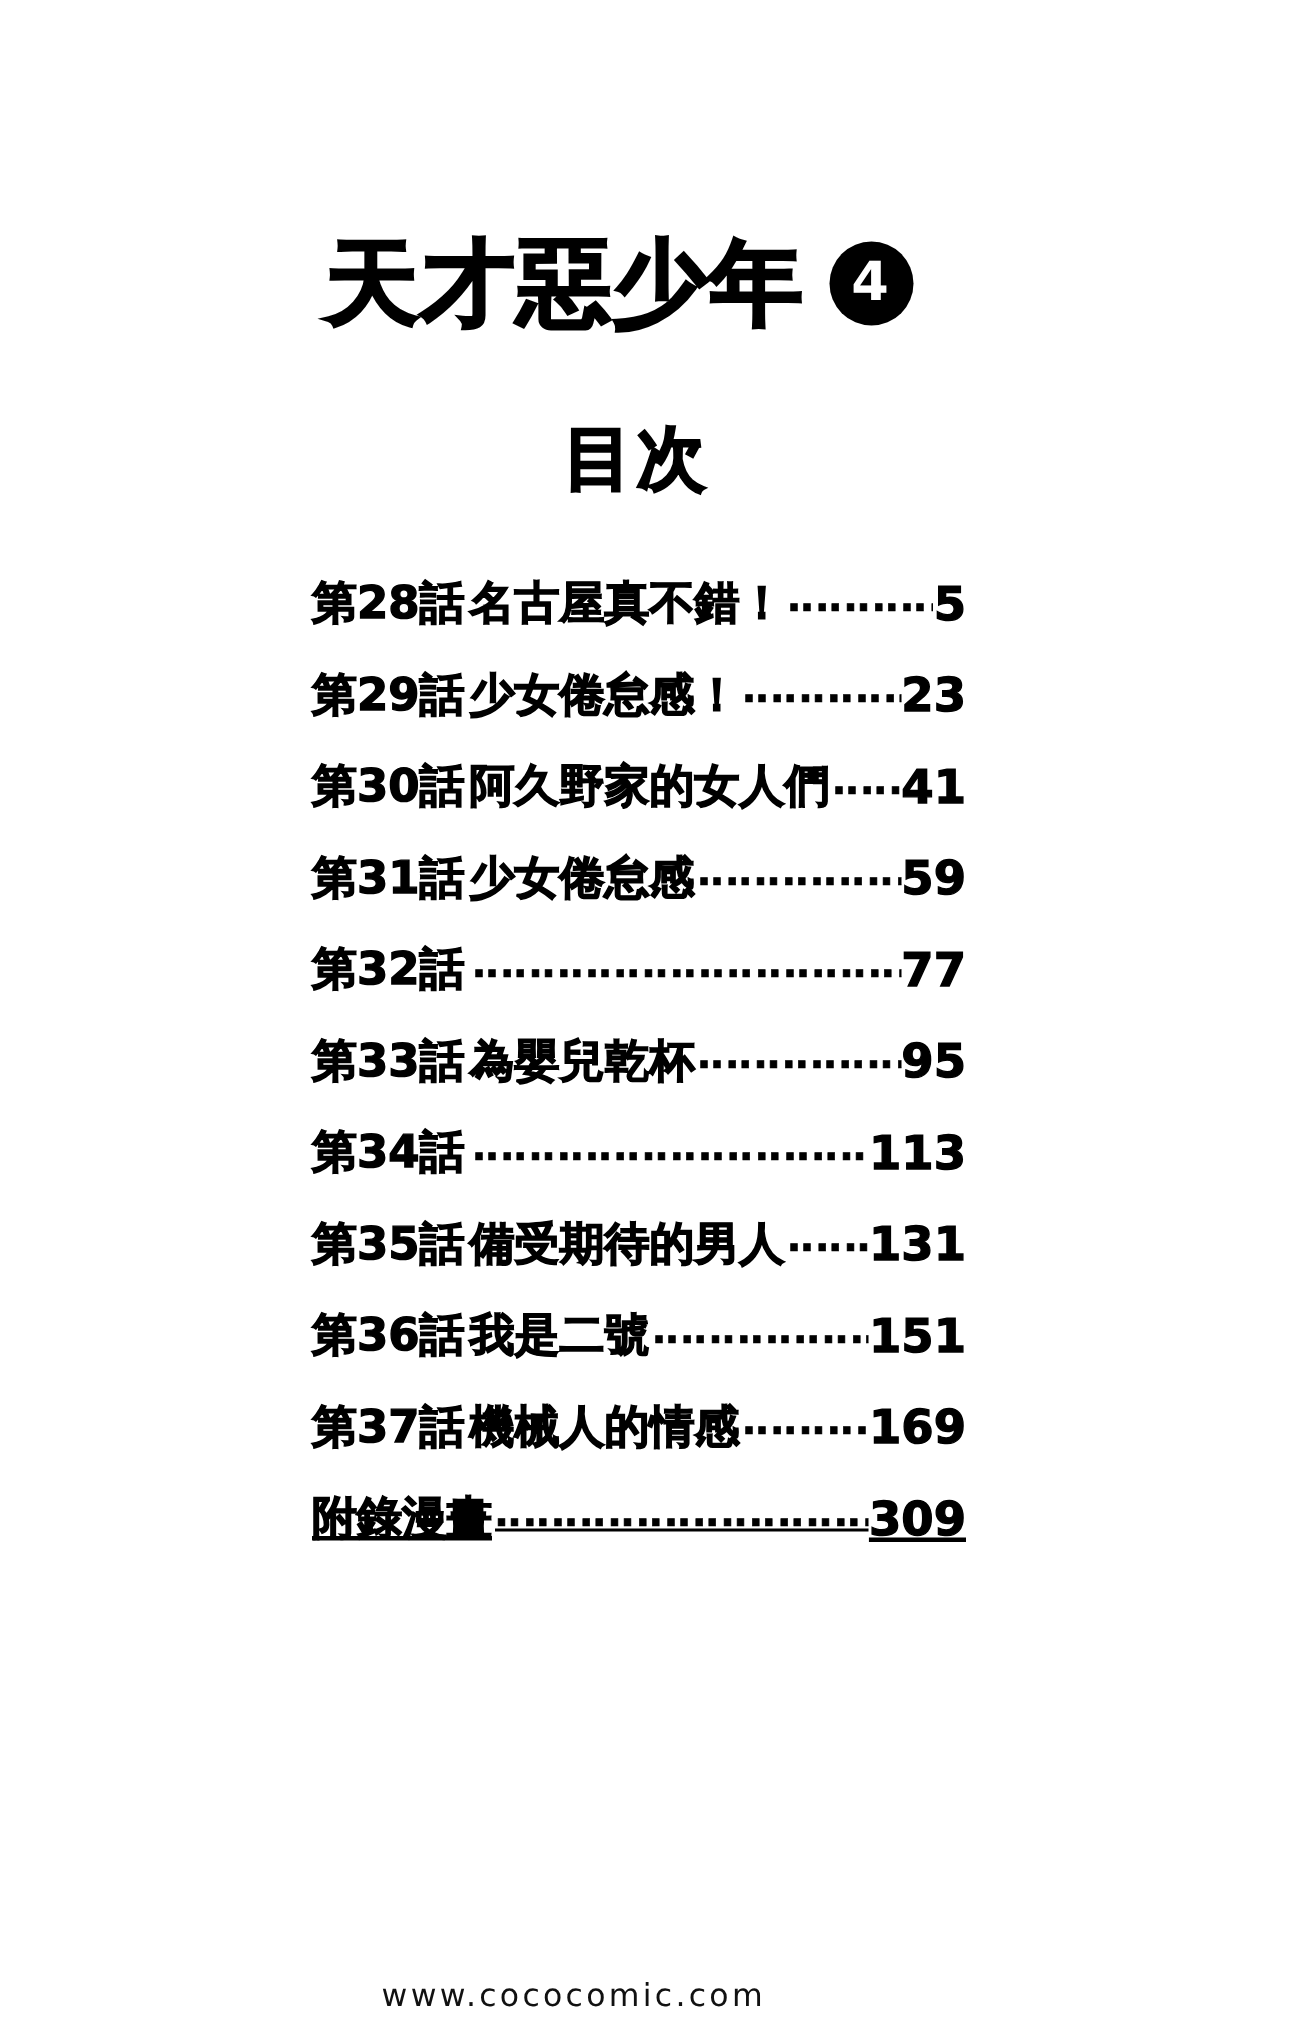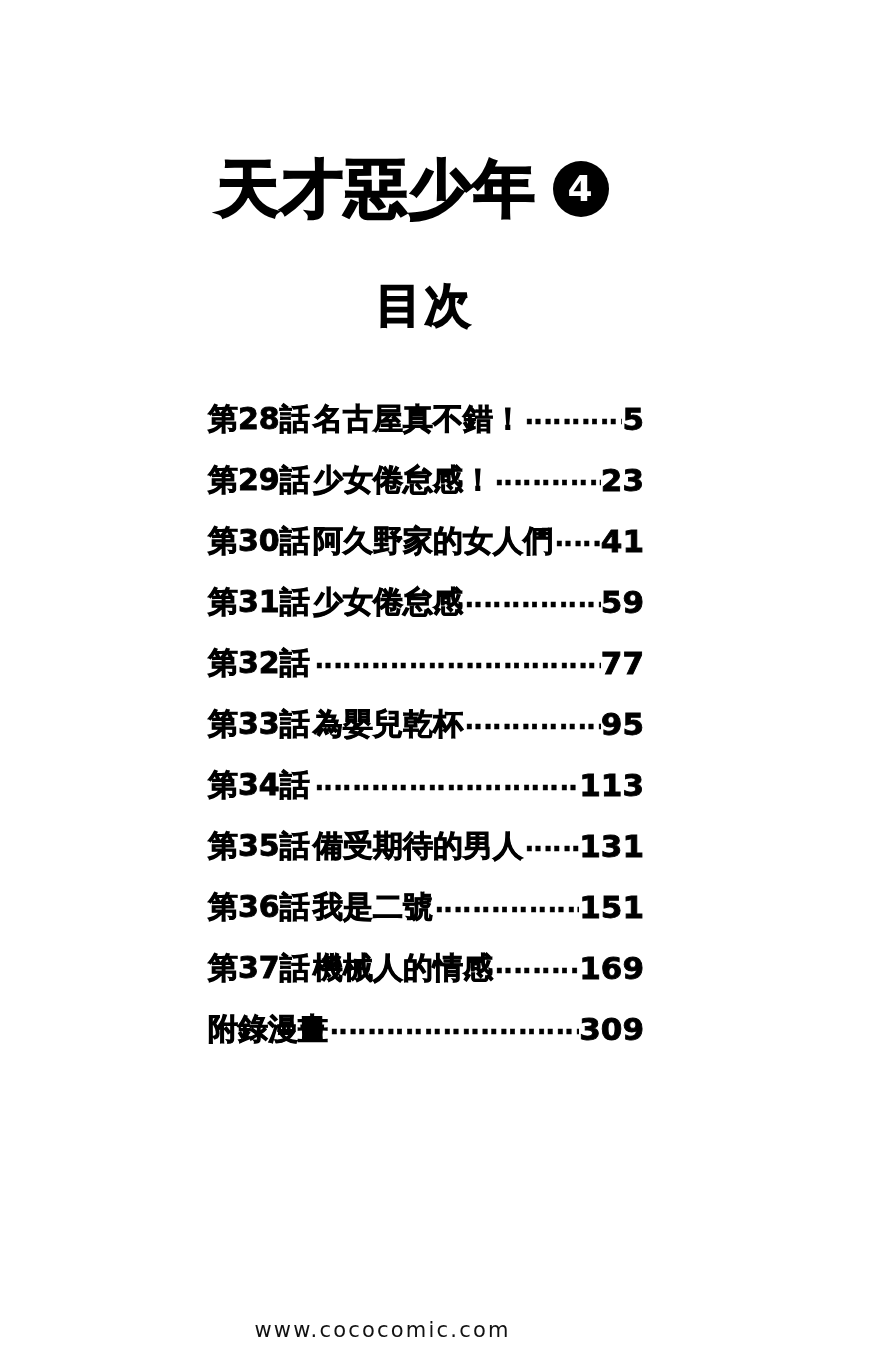--- a/index.html
+++ b/index.html
@@ -78,30 +78,31 @@
 
   
   .toc-list {
     position: absolute;
     left: 208px;
     top: 388px;
     width: 436px;
   }
   .toc-row {
     display: flex;
-    align-items: center;
+    align-items: flex-start;
     height: 61px;
     font-size: 30px;
     font-weight: 700;
     line-height: 30px;
     -webkit-text-stroke: 0.9px #000;
     white-space: nowrap;
   }
   .toc-row.appendix {
     height: 61px;
+    text-decoration: underline;
   }
   .chapter-label {
     flex: 0 0 auto;
     width: 105px;
     letter-spacing: 0px;
   }
   .chapter-title {
     flex: 0 0 auto;
     letter-spacing: 0px;
   }

